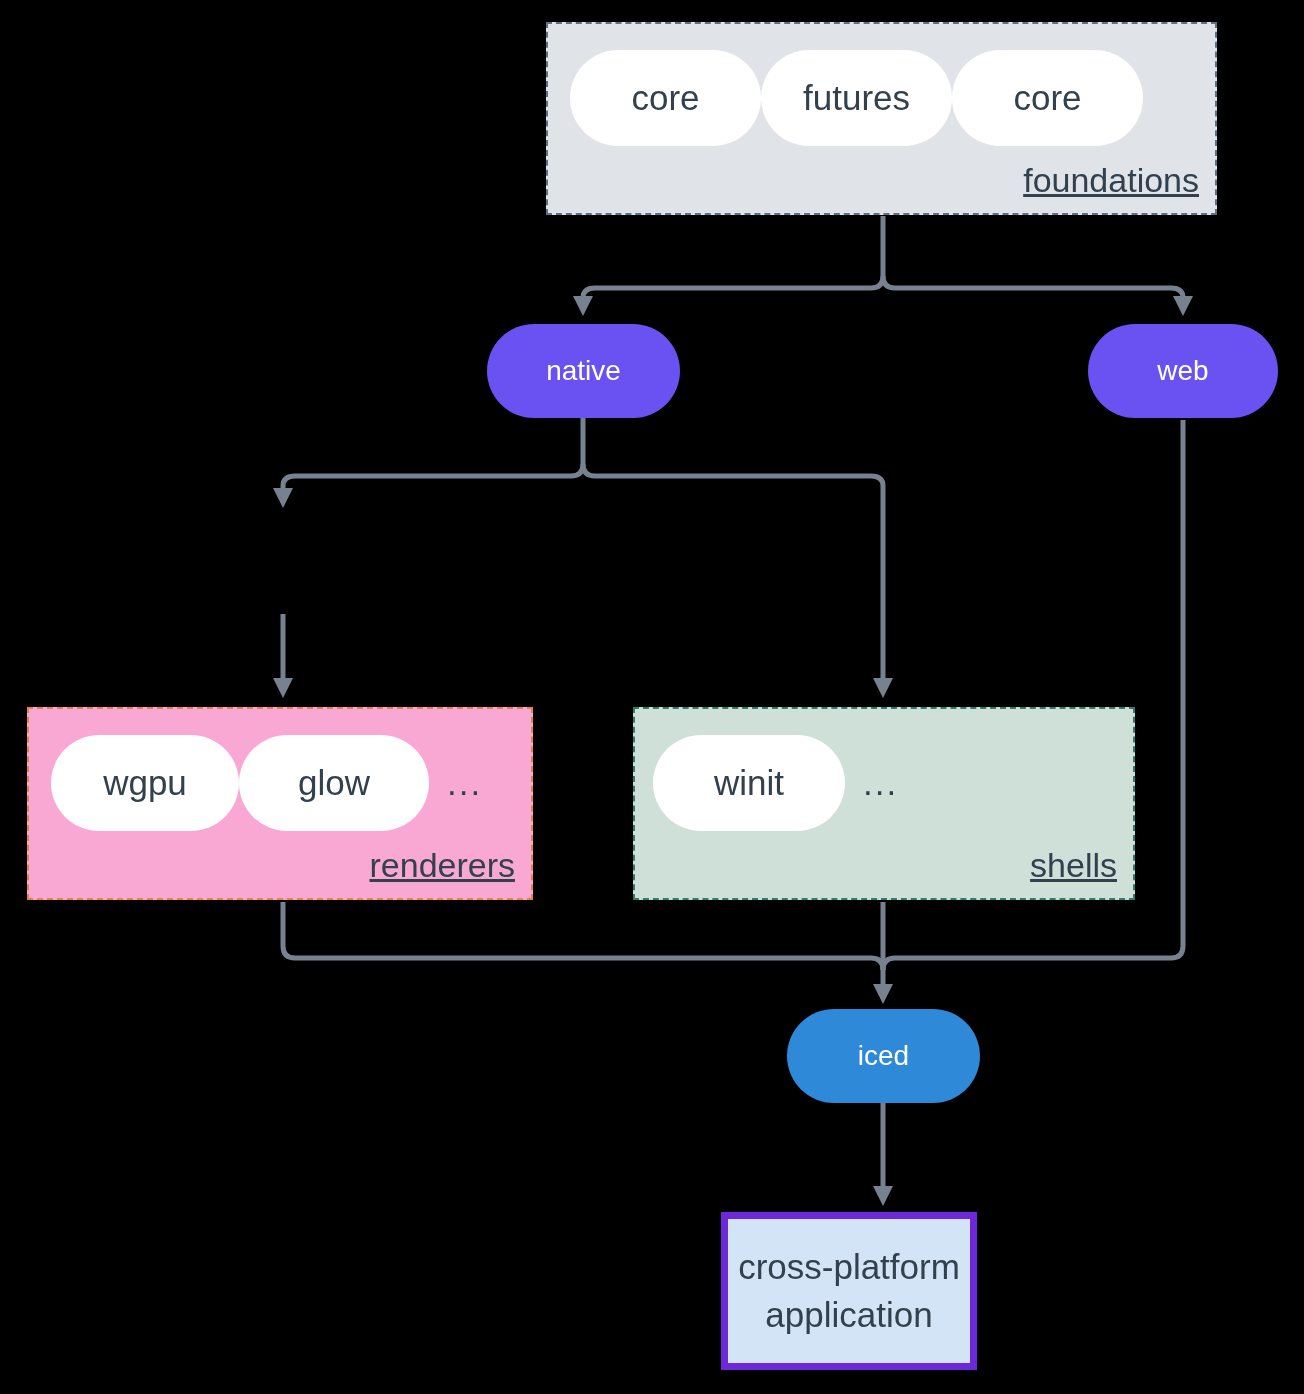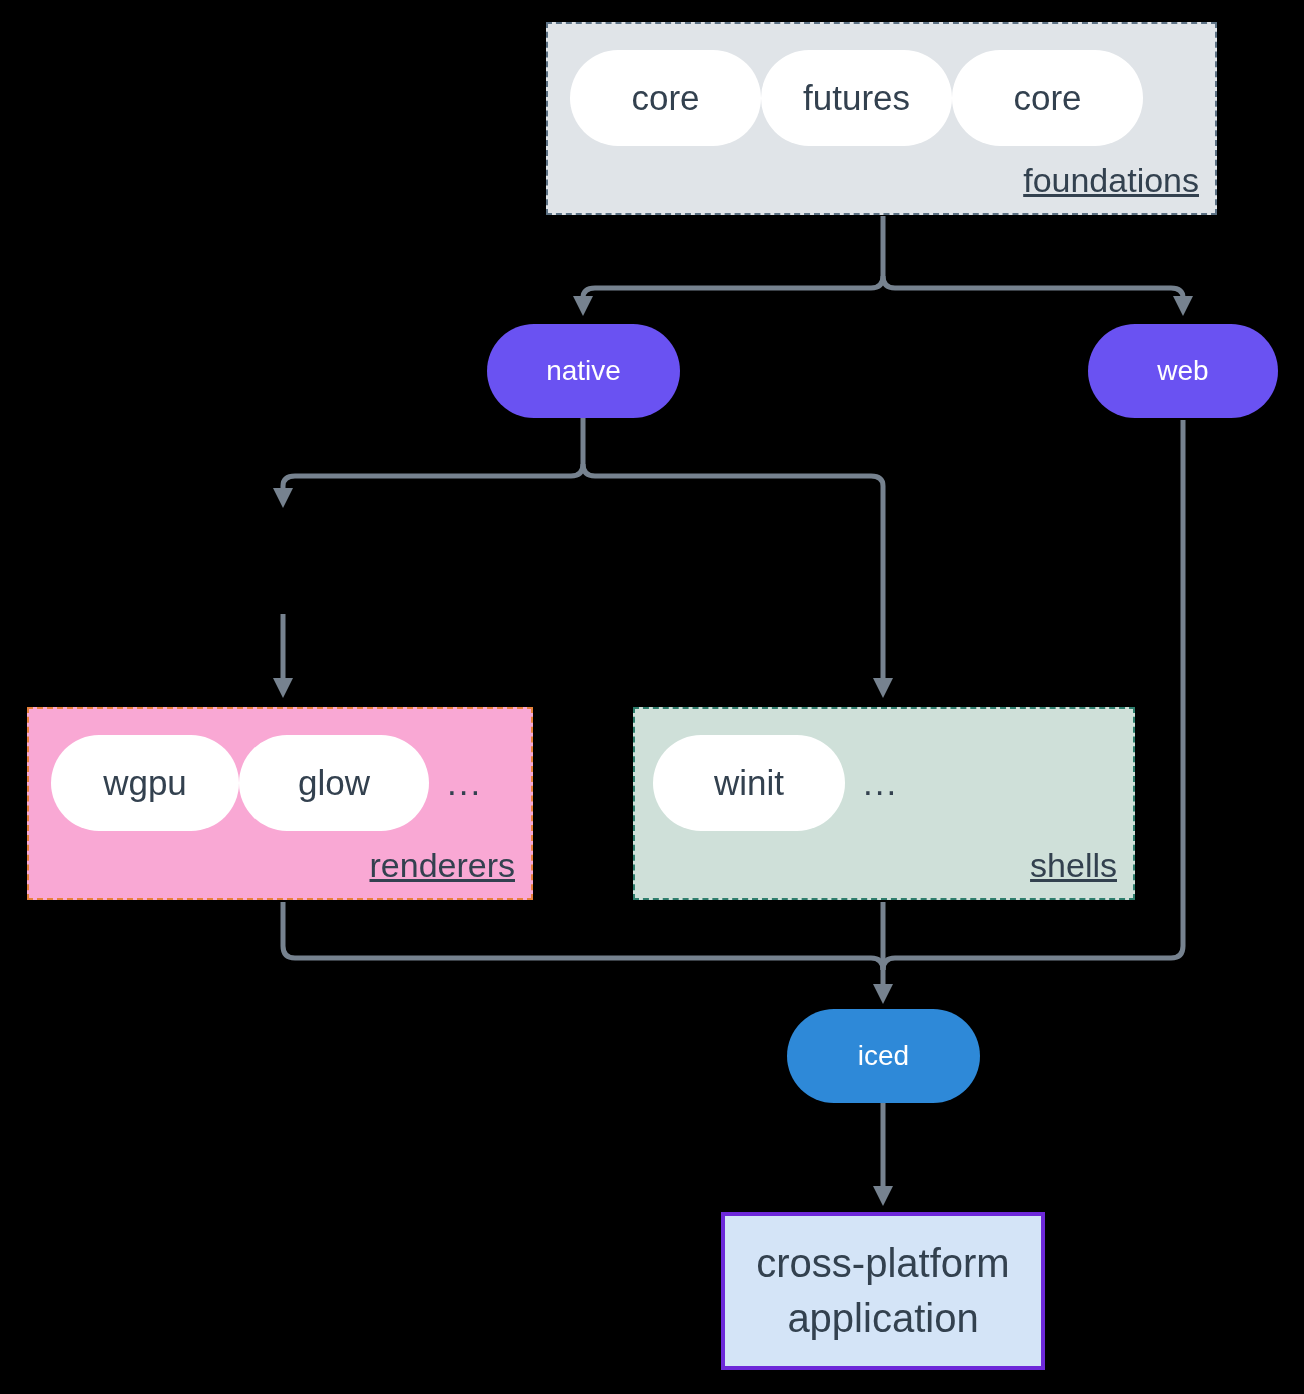--- a/index.html
+++ b/index.html
@@ -23,24 +23,24 @@
   .group-label{position:absolute;right:16px;bottom:13px;font-size:34px;color:#33414f;text-decoration:underline;}
   .node{
     position:absolute;height:94px;border-radius:47px;color:#ffffff;font-size:28px;
     display:flex;align-items:center;justify-content:center;
   }
   .node-native{left:487px;top:324px;width:193px;background:#6a52f2;}
   .node-web{left:1088px;top:324px;width:190px;background:#6a52f2;}
   .node-graphics{left:188px;top:518px;width:190px;background:#e8833c;}
   .node-iced{left:787px;top:1009px;width:193px;background:#2e89d8;}
   .app-box{
-    position:absolute;left:721px;top:1212px;width:324px;height:158px;box-sizing:border-box;
-    background:#d4e4f7;border:4px solid #6d28d9;
+    position:absolute;left:721px;top:1212px;width:256px;height:158px;box-sizing:border-box;
+    background:#d4e4f7;border:7px solid #6d28d9;
     display:flex;flex-direction:column;align-items:center;justify-content:center;
-    font-size:40px;line-height:1.38;color:#33414f;text-align:center;
+    font-size:35px;line-height:1.38;color:#33414f;text-align:center;
   }
   .edge{stroke:#76828f;stroke-width:5;fill:none;stroke-linejoin:round;}
 </style>
 </head>
 <body>
 
 <div id="canvas">
 
   <svg id="arrows" viewBox="0 0 1304 1394">
     <defs>

